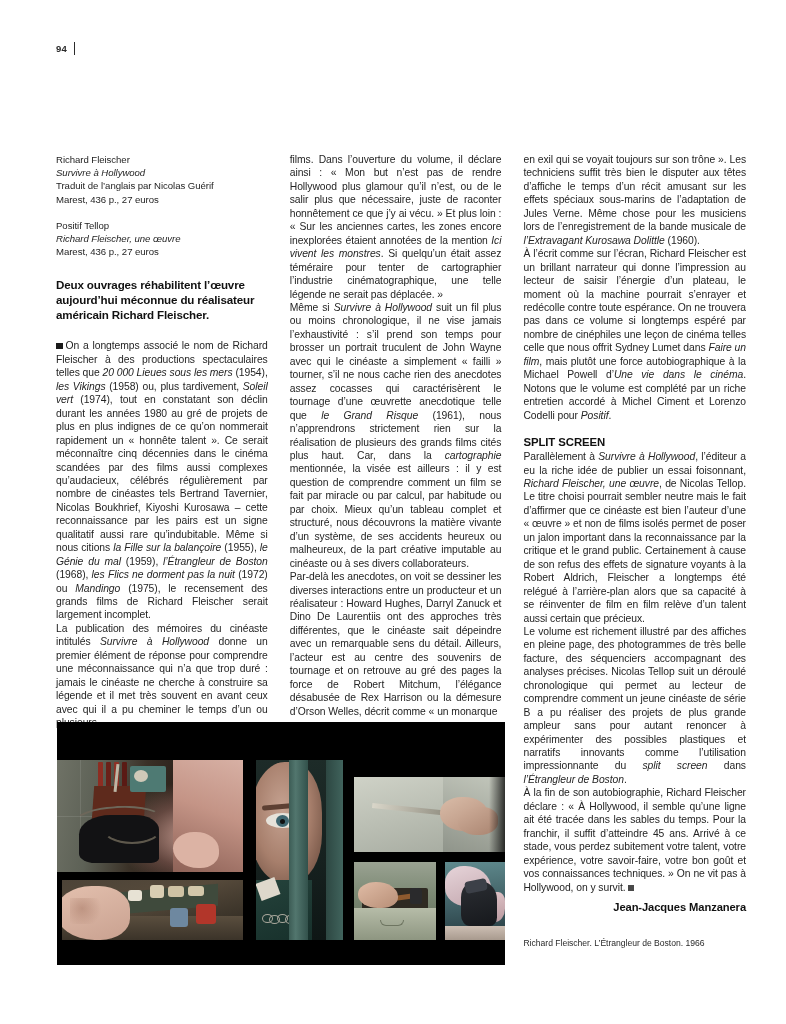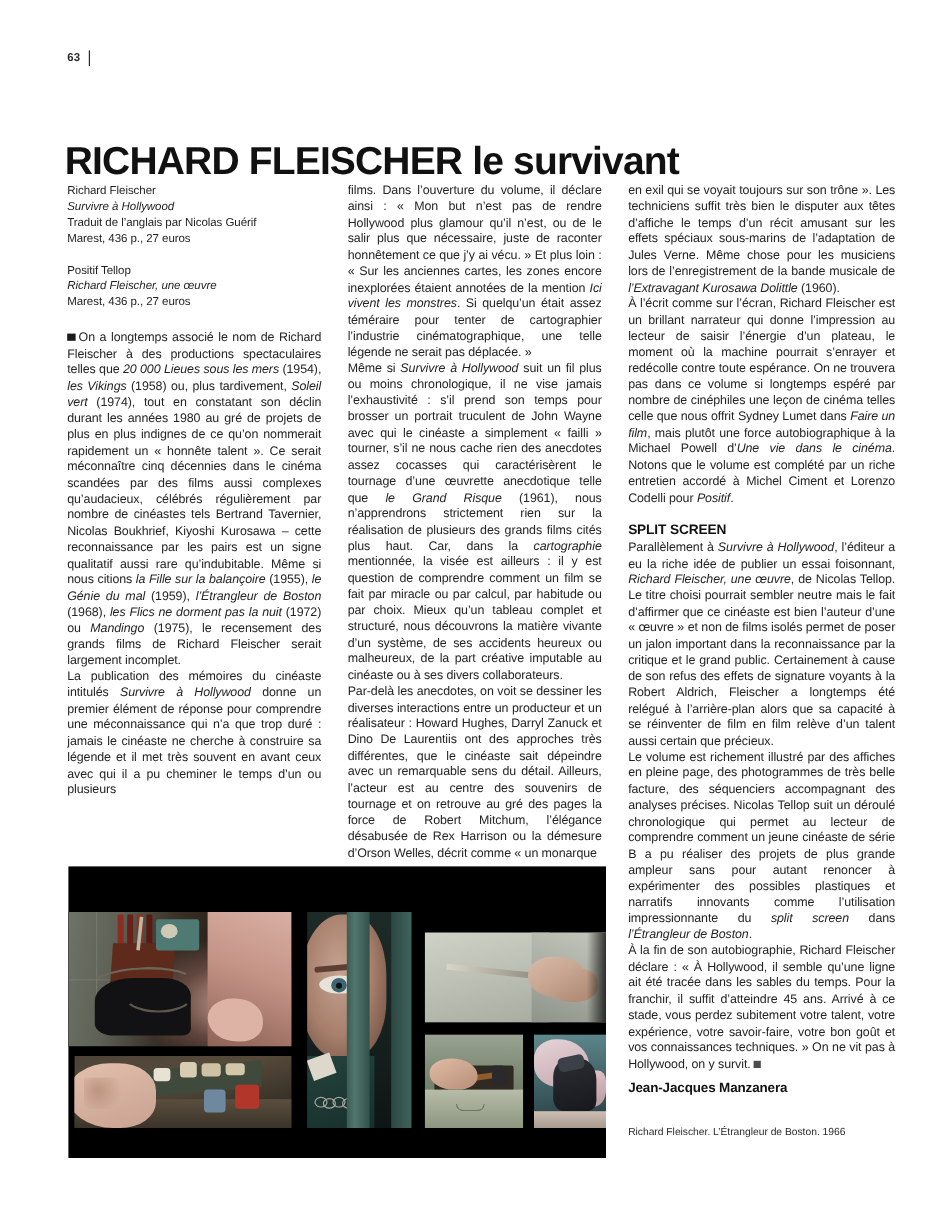--- a/index.html
+++ b/index.html
@@ -123,20 +123,21 @@
     font-weight: 700;
     line-height: 14px;
     color: #111;
     margin-top: 13px;
     margin-bottom: 1px;
     letter-spacing: -0.1px;
   }
 
   .byline {
     margin-top: 7px;
+    text-align: right;
     font-size: 11.2px;
     font-weight: 700;
     color: #111;
     letter-spacing: -0.1px;
   }
 
   .caption {
     margin-top: 25px;
     font-size: 8.6px;
     line-height: 11px;
@@ -281,43 +282,41 @@
   .p-f .collar2 { position:absolute; left:20px; top:18px; width:22px; height:12px; background:#3c4048; transform:rotate(-12deg); border-radius:4px; }
   .p-f .pink { position:absolute; right:0; top:30px; width:22px; height:30px; background:linear-gradient(170deg,#dfc3c7,#b99aa0); border-radius:40% 30% 45% 35%; }
   .p-f .floor { position:absolute; left:0; bottom:0; width:100%; height:14px; background:linear-gradient(180deg,#cdbfb4,#a89a8e); }
 </style>
 </head>
 <body>
 
 <div class="page">
 
   <div class="running-head">
-    <span class="folio">63</span>
+    <span class="folio">94</span>
     <span class="folio-rule"></span>
   </div>
 
-  <h1 class="headline">
-    <span class="hl-strong">RICHARD FLEISCHER</span><span class="hl-rest"> le survivant</span>
-  </h1>
 
   <div class="cols">
 
     <div class="col">
 
       <div class="credits">
         <div>Richard Fleischer</div>
         <div class="it">Survivre à Hollywood</div>
         <div>Traduit de l’anglais par Nicolas Guérif</div>
         <div>Marest, 436 p., 27 euros</div>
         <div class="credits-gap"></div>
         <div>Positif Tellop</div>
         <div class="it">Richard Fleischer, une œuvre</div>
         <div>Marest, 436 p., 27 euros</div>
       </div>
 
+      <div class="standfirst">Deux ouvrages réhabilitent l’œuvre aujourd’hui méconnue du réalisateur américain Richard Fleischer.</div>
 
       <div class="body-text first">
         <p><span class="sq"></span><span>On a longtemps associé le nom de Richard Fleischer à des productions spectaculaires telles que </span><span class="it">20 000 Lieues sous les mers</span><span> (1954), </span><span class="it">les Vikings</span><span> (1958) ou, plus tardivement, </span><span class="it">Soleil vert</span><span> (1974), tout en constatant son déclin durant les années 1980 au gré de projets de plus en plus indignes de ce qu’on nommerait rapidement un « honnête talent ». Ce serait méconnaître cinq décennies dans le cinéma scandées par des films aussi complexes qu’audacieux, célébrés régulièrement par nombre de cinéastes tels Bertrand Tavernier, Nicolas Boukhrief, Kiyoshi Kurosawa – cette reconnaissance par les pairs est un signe qualitatif aussi rare qu’indubitable. Même si nous citions </span><span class="it">la Fille sur la balançoire</span><span> (1955), </span><span class="it">le Génie du mal</span><span> (1959), </span><span class="it">l’Étrangleur de Boston</span><span> (1968), </span><span class="it">les Flics ne dorment pas la nuit</span><span> (1972) ou </span><span class="it">Mandingo</span><span> (1975), le recensement des grands films de Richard Fleischer serait largement incomplet.</span></p>
         <p><span>La publication des mémoires du cinéaste intitulés </span><span class="it">Survivre à Hollywood</span><span> donne un premier élément de réponse pour comprendre une méconnaissance qui n’a que trop duré : jamais le cinéaste ne cherche à construire sa légende et il met très souvent en avant ceux avec qui il a pu cheminer le temps d’un ou plusieurs</span></p>
       </div>
     </div>
 
     <div class="col">
       <div class="body-text">
         <p><span>films. Dans l’ouverture du volume, il déclare ainsi : « Mon but n’est pas de rendre Hollywood plus glamour qu’il n’est, ou de le salir plus que nécessaire, juste de raconter honnêtement ce que j’y ai vécu. » Et plus loin : « Sur les anciennes cartes, les zones encore inexplorées étaient annotées de la mention </span><span class="it">Ici vivent les monstres</span><span>. Si quelqu’un était assez téméraire pour tenter de cartographier l’industrie cinématographique, une telle légende ne serait pas déplacée. »</span></p>

